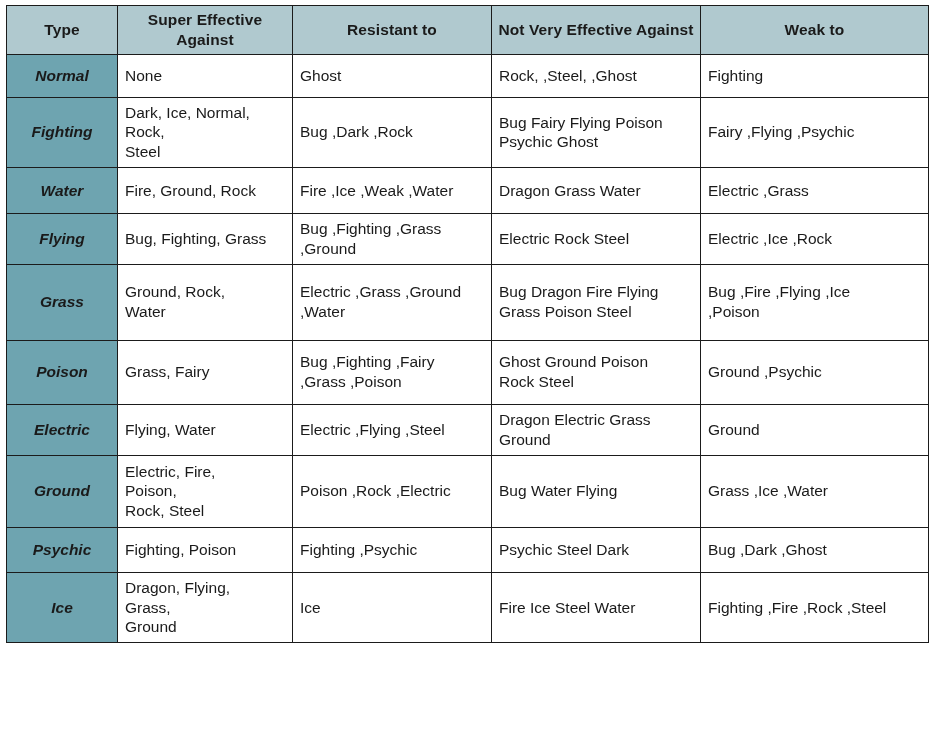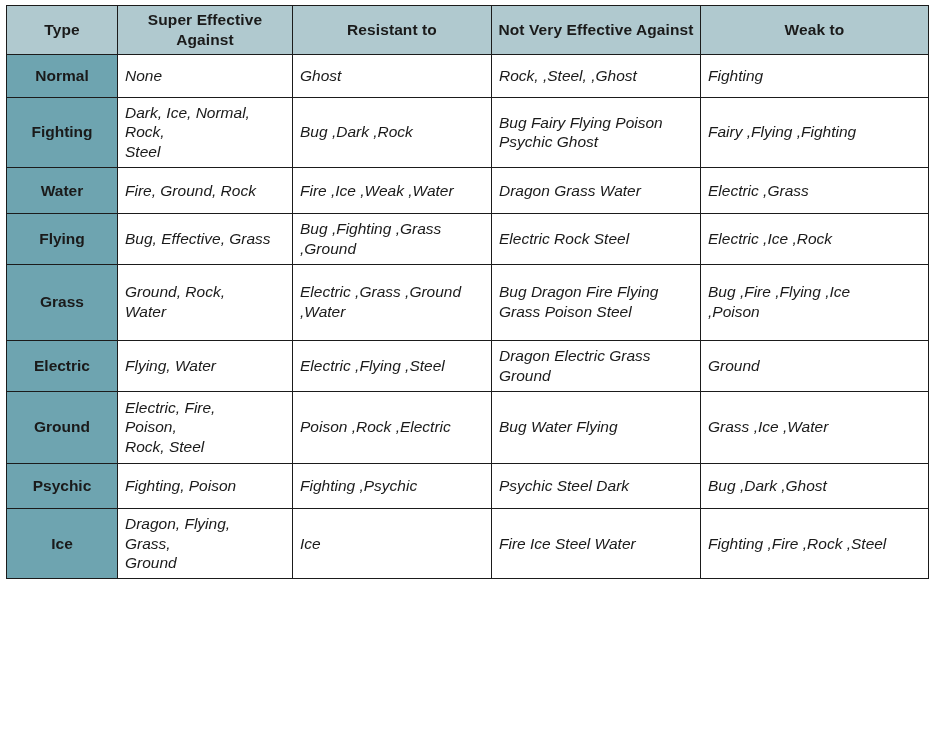--- a/index.html
+++ b/index.html
@@ -47,25 +47,25 @@
     font-size: 15.5px;
     height: 38px;
     padding: 4px 6px;
     letter-spacing: 0.1px;
   }
   td.type-cell {
     background: #6ea4b0;
     font-weight: bold;
     text-align: center;
     font-size: 15.5px;
+    font-style: italic;
   }
   td.data-cell {
     background: #ffffff;
     text-align: left;
-    font-style: italic;
   }
   
   tr[data-row="0"] td { height: 32px; }
   tr[data-row="1"] td { height: 40px; }
   tr[data-row="2"] td { height: 58px; }
   tr[data-row="3"] td { height: 35px; }
   tr[data-row="4"] td { height: 38px; }
   tr[data-row="5"] td { height: 65px; }
   tr[data-row="6"] td { height: 53px; }
   tr[data-row="7"] td { height: 40px; }
@@ -128,21 +128,21 @@
 Steel</span>
           </td>
         <td class="data-cell">
             <span class="cell-text">Bug ,Dark ,Rock</span>
           </td>
         <td class="data-cell">
             <span class="cell-text">Bug Fairy Flying Poison
 Psychic Ghost</span>
           </td>
         <td class="data-cell">
-            <span class="cell-text">Fairy ,Flying ,Fighting</span>
+            <span class="cell-text">Fairy ,Flying ,Psychic</span>
           </td>
       </tr>
       <tr data-row="3">
         <td class="type-cell">
             <span class="cell-text">Water</span>
           </td>
         <td class="data-cell">
             <span class="cell-text">Fire, Ground, Rock</span>
           </td>
         <td class="data-cell">
@@ -153,21 +153,21 @@
           </td>
         <td class="data-cell">
             <span class="cell-text">Electric ,Grass</span>
           </td>
       </tr>
       <tr data-row="4">
         <td class="type-cell">
             <span class="cell-text">Flying</span>
           </td>
         <td class="data-cell">
-            <span class="cell-text">Bug, Effective, Grass</span>
+            <span class="cell-text">Bug, Fighting, Grass</span>
           </td>
         <td class="data-cell">
             <span class="cell-text">Bug ,Fighting ,Grass
 ,Ground</span>
           </td>
         <td class="data-cell">
             <span class="cell-text">Electric Rock Steel</span>
           </td>
         <td class="data-cell">
             <span class="cell-text">Electric ,Ice ,Rock</span>
@@ -185,20 +185,39 @@
             <span class="cell-text">Electric ,Grass ,Ground
 ,Water</span>
           </td>
         <td class="data-cell">
             <span class="cell-text">Bug Dragon Fire Flying
 Grass Poison Steel</span>
           </td>
         <td class="data-cell">
             <span class="cell-text">Bug ,Fire ,Flying ,Ice
 ,Poison</span>
+          </td>
+      </tr>
+      <tr data-row="6">
+        <td class="type-cell">
+            <span class="cell-text">Poison</span>
+          </td>
+        <td class="data-cell">
+            <span class="cell-text">Grass, Fairy</span>
+          </td>
+        <td class="data-cell">
+            <span class="cell-text">Bug ,Fighting ,Fairy
+,Grass ,Poison</span>
+          </td>
+        <td class="data-cell">
+            <span class="cell-text">Ghost Ground Poison
+Rock Steel</span>
+          </td>
+        <td class="data-cell">
+            <span class="cell-text">Ground ,Psychic</span>
           </td>
       </tr>
       <tr data-row="7">
         <td class="type-cell">
             <span class="cell-text">Electric</span>
           </td>
         <td class="data-cell">
             <span class="cell-text">Flying, Water</span>
           </td>
         <td class="data-cell">

